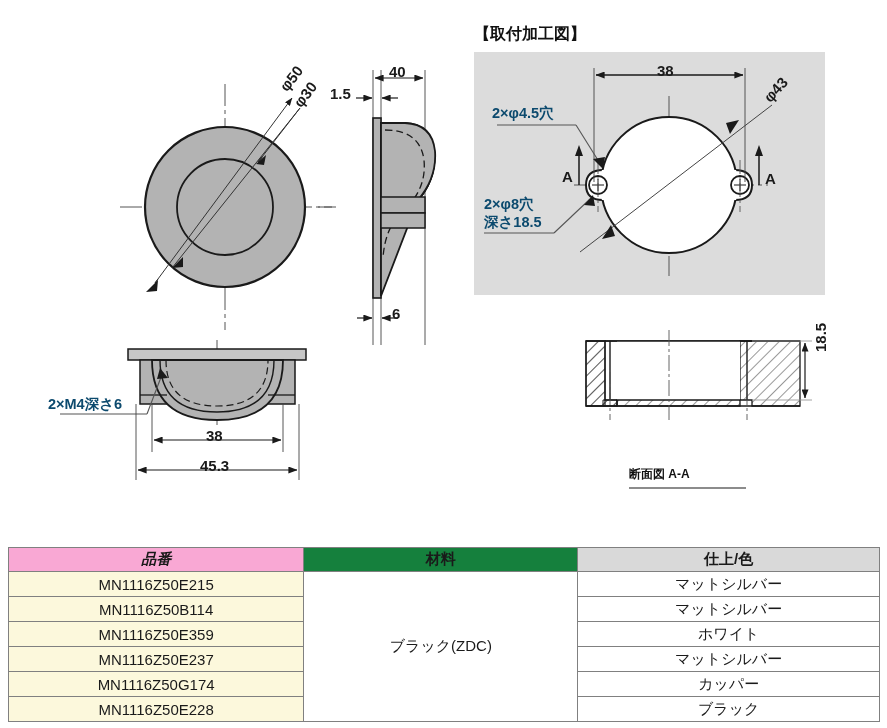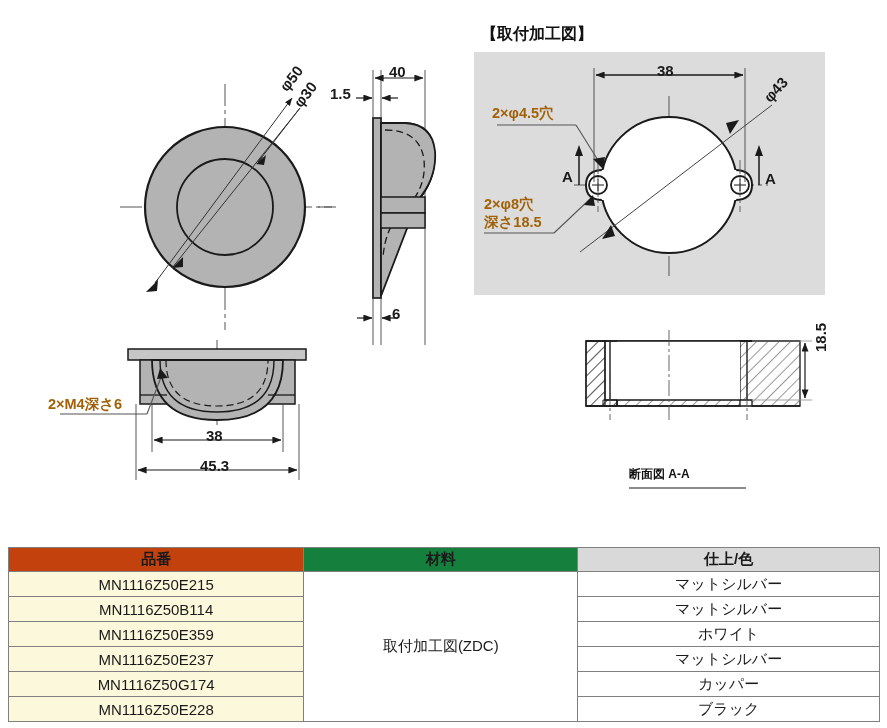--- a/index.html
+++ b/index.html
@@ -19,21 +19,21 @@
   .dim-txt {
     font-size: 15px;
     font-weight: bold;
     color: #1a1a1a;
     white-space: nowrap;
     letter-spacing: 0px;
   }
   .note-txt {
     font-size: 14.5px;
     font-weight: bold;
-    color: #a16207;
+    color: #0c4a6e;
     white-space: nowrap;
     line-height: 1.18;
   }
   .panel-title {
     font-size: 16px;
     font-weight: bold;
     color: #111;
     white-space: nowrap;
   }
   .mark-A { font-size: 15px; font-weight: bold; }
@@ -58,21 +58,21 @@
     padding: 0;
     height: 25px;
     font-weight: normal;
     color: #1a1a1a;
   }
   #spec-table th {
     font-weight: bold;
     height: 24px;
     font-size: 15px;
   }
-  th.h-code { background: #c2410c; color: #ffffff; }
+  th.h-code { background: #f9a8d4; color: #ffffff; font-style: italic; }
   th.h-mat  { background: #15803d; color: #1a1a1a; }
   th.h-fin  { background: #d9d9d9; color: #1a1a1a; }
   td.c-code { background: #fcf8dc; }
   td.c-mat  { background: #ffffff; }
   td.c-fin  { background: #ffffff; }
   .col-a { width: 278px; }
   .col-b { width: 258px; }
   .col-c { width: 284px; }
 
   svg { display: block; }
@@ -276,21 +276,21 @@
   <div class="abs dim-txt" style="left:290px; top:100px; transform:rotate(-52deg); transform-origin:left top;">φ30</div>
 
   <div class="abs dim-txt" style="left:389px; top:63px;">40</div>
   <div class="abs dim-txt" style="left:330px; top:85px;">1.5</div>
   <div class="abs dim-txt" style="left:392px; top:305px;">6</div>
 
   <div class="abs note-txt" style="left:48px; top:396px;">2×M4深さ6</div>
   <div class="abs dim-txt" style="left:206px; top:427px;">38</div>
   <div class="abs dim-txt" style="left:200px; top:457px;">45.3</div>
 
-  <div class="abs panel-title" style="left:474px; top:24px;margin-left:7px;">【取付加工図】</div>
+  <div class="abs panel-title" style="left:474px; top:24px;">【取付加工図】</div>
   <div class="abs dim-txt" style="left:657px; top:62px;">38</div>
   <div class="abs dim-txt" style="left:760px; top:94px; transform:rotate(-48deg); transform-origin:left top;">φ43</div>
   <div class="abs note-txt" style="left:492px; top:105px;">2×φ4.5穴</div>
   <div class="abs note-txt" style="left:484px; top:196px;">2×φ8穴</div>
   <div class="abs note-txt" style="left:484px; top:214px;">深さ18.5</div>
   <div class="abs dim-txt mark-A" style="left:562px; top:168px;">A</div>
   <div class="abs dim-txt mark-A" style="left:765px; top:170px;">A</div>
 
   <div class="abs dim-txt" style="left:812px; top:352px; transform:rotate(-90deg); transform-origin:left top;">18.5</div>
   <div class="abs" style="left:629px; top:466px; font-size:12px; font-weight:bold; color:#111; white-space:nowrap;">断面図 A-A</div>
@@ -299,21 +299,21 @@
     <thead>
       <tr>
         <th class="h-code col-a">品番</th>
         <th class="h-mat col-b">材料</th>
         <th class="h-fin col-c">仕上/色</th>
       </tr>
     </thead>
     <tbody>
       <tr>
         <td class="c-code">MN1116Z50E215</td>
-        <td class="c-mat" rowspan="6">取付加工図(ZDC)</td>
+        <td class="c-mat" rowspan="6">ブラック(ZDC)</td>
         <td class="c-fin">マットシルバー</td>
       </tr>
       <tr>
         <td class="c-code">MN1116Z50B114</td>
         <td class="c-fin">マットシルバー</td>
       </tr>
       <tr>
         <td class="c-code">MN1116Z50E359</td>
         <td class="c-fin">ホワイト</td>
       </tr>

